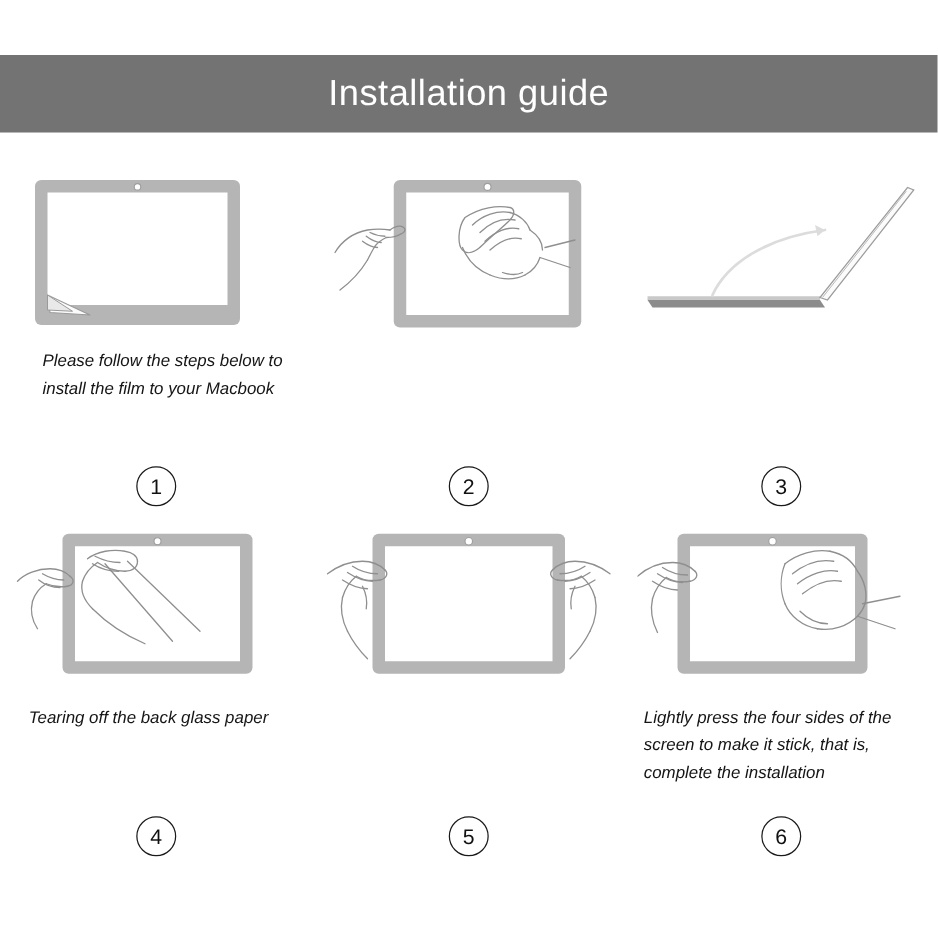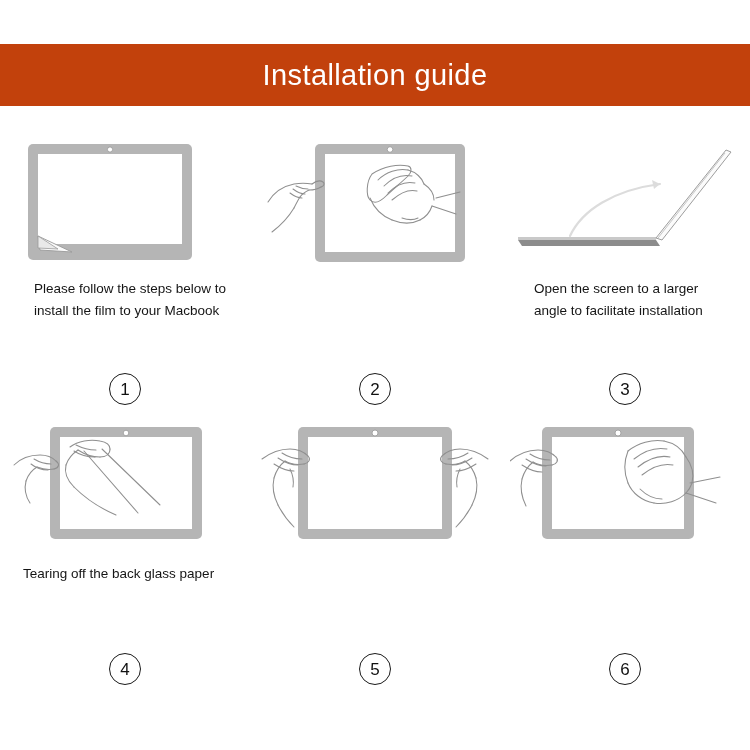--- a/index.html
+++ b/index.html
@@ -22,21 +22,21 @@
     background: #ffffff;
   }
 
   
   .banner {
     position: absolute;
     left: 0;
     top: 44px;
     width: 750px;
     height: 62px;
-    background: #c2410c;
+    background: #737373;
     display: flex;
     align-items: center;
     justify-content: center;
   }
   .banner-title {
     color: #ffffff;
     font-size: 29px;
     font-weight: 400;
     letter-spacing: 0.4px;
     line-height: 1;
@@ -72,20 +72,21 @@
   .caption {
     width: 210px;
     margin: 12px 0 0 0;
     font-size: 13.5px;
     line-height: 1.62;
     text-align: left;
     color: #151515;
     align-self: center;
     padding-left: 14px;
     box-sizing: border-box;
+    font-style: italic;
   }
   .cell-4 .caption, .cell-5 .caption, .cell-6 .caption {
     width: 224px;
     padding-left: 10px;
   }
   .cell-5 .caption { width: 230px; }
   .cell-6 .caption { width: 236px; padding-left: 8px; }
 
   .step-num {
     margin-top: auto;
@@ -182,21 +183,20 @@
 
             <path d="M146 102 L216 14 L221 16 L152 104 Z" fill="#fbfbfb" stroke="#9d9d9d" stroke-width="1"></path>
             <path d="M148 102 L215 17" fill="none" stroke="#b9b9b9" stroke-width="0.8"></path>
 
             <g fill="none" stroke="#dcdcdc" stroke-width="2.2" stroke-linecap="round">
               <path d="M60 100 C72 74 104 54 150 48"></path>
             </g>
             <path d="M150 48 L142 44 L144 53 Z" fill="#dcdcdc"></path>
           </svg>
         </div>
-        <div class="caption">Open the screen to a larger angle to facilitate installation</div>
         <div class="step-num">3</div>
       </div>
     </div>
 
     <div class="row-bottom" style="display:flex;width:750px;">
 
       <div class="cell cell-4">
         <div class="art">
           <svg viewBox="0 0 230 130" xmlns="http://www.w3.org/2000/svg">
             <rect x="40" y="6" width="152" height="112" rx="5" ry="5" fill="#b5b5b5"></rect>
@@ -291,18 +291,19 @@
               <path d="M118 62 C122 72 132 80 144 82"></path>
               <path d="M144 82 C156 84 168 80 176 72"></path>
               <path d="M176 36 C182 44 184 54 182 62"></path>
               <path d="M182 62 C180 68 178 70 176 72"></path>
               <path d="M176 72 L206 82"></path>
               <path d="M180 62 L210 56"></path>
               <path d="M130 68 C136 74 144 78 152 78"></path>
             </g>
           </svg>
         </div>
+        <div class="caption">Lightly press the four sides of the screen to make it stick, that is, complete the installation</div>
         <div class="step-num">6</div>
       </div>
     </div>
 
   </div>
 </div>
 
 </body></html>

